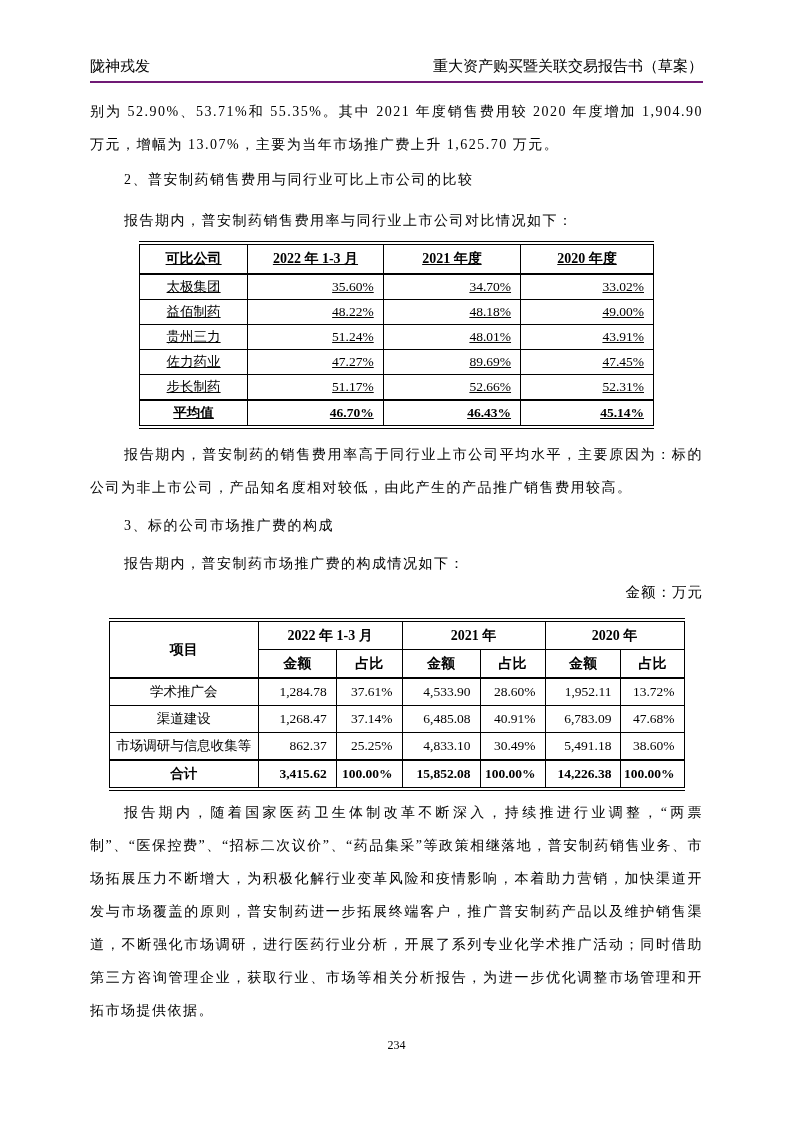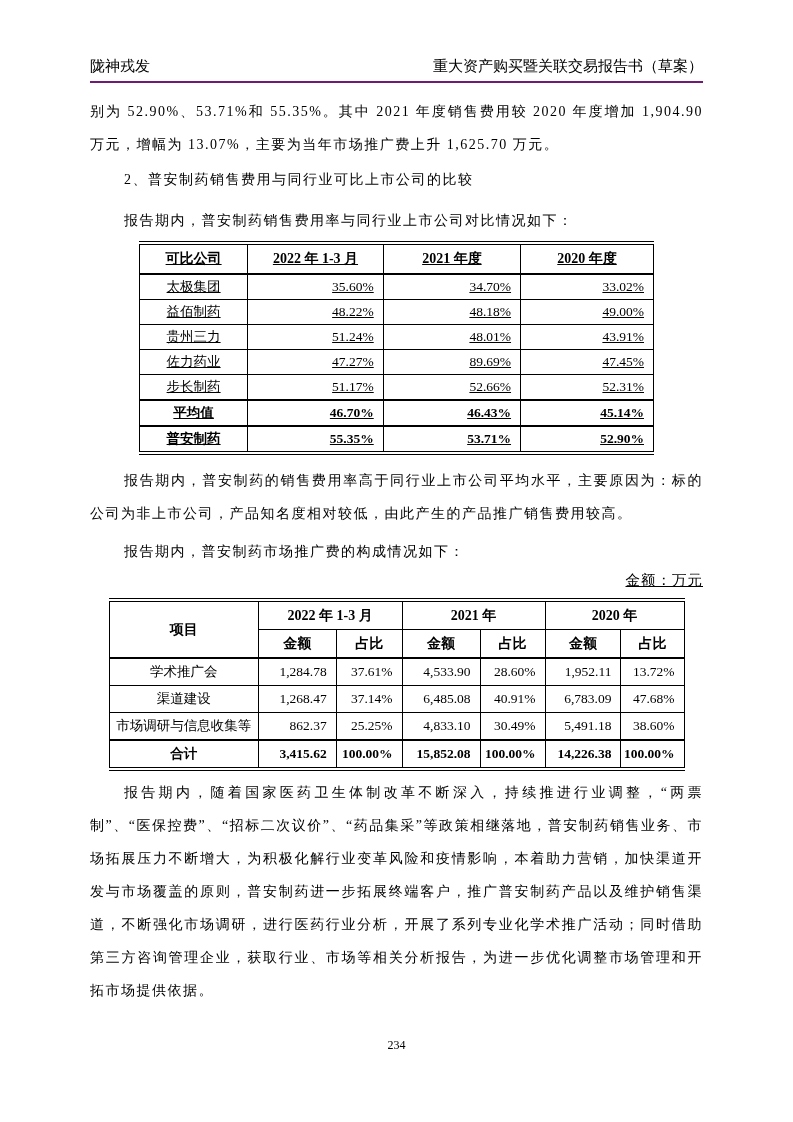--- a/index.html
+++ b/index.html
@@ -26,22 +26,22 @@
     text-align:justify;
   }
   .indent{text-indent:34px;}
   .p-intro{margin-top:12px;}
   .p-h2{margin-top:2px;}
   .p-cmp{margin-top:8px;}
   .p-after-t1{margin-top:9px;}
   .p-h3{margin-top:5px;}
   .p-t2intro{margin-top:5px;}
   .unit-label{
-    margin:2px 0 8px 0;font-size:14.5px;line-height:20px;
-    text-align:right;letter-spacing:1px;text-decoration:underline;
+    margin:2px 0 16px 0;font-size:14.5px;line-height:20px;
+    text-align:right;letter-spacing:1px;
   }
   .p-closing{margin-top:5px;}
   
   table{
     border-collapse:collapse;
     margin:4px auto 0 auto;
     border-top:4px double #000;
     border-bottom:4px double #000;
   }
   th,td{
@@ -129,31 +129,26 @@
         <td class="num">51.17%</td>
         <td class="num">52.66%</td>
         <td class="num">52.31%</td>
       </tr>
       <tr class="total">
         <td>平均值</td>
         <td class="num">46.70%</td>
         <td class="num">46.43%</td>
         <td class="num">45.14%</td>
       </tr>
-      <tr class="total">
-        <td>普安制药</td>
-        <td class="num">55.35%</td>
-        <td class="num">53.71%</td>
-        <td class="num">52.90%</td>
-      </tr>
     </tbody>
   </table>
 
   <p class="para indent p-after-t1">报告期内，普安制药的销售费用率高于同行业上市公司平均水平，主要原因为：标的公司为非上市公司，产品知名度相对较低，由此产生的产品推广销售费用较高。</p>
 
+  <p class="para indent p-h3">3、标的公司市场推广费的构成</p>
 
   <p class="para indent p-t2intro">报告期内，普安制药市场推广费的构成情况如下：</p>
 
   <p class="unit-label">金额：万元</p>
 
   <table class="t2">
     <colgroup>
       <col style="width:150px">
         <col style="width:78px">
         <col style="width:66px">

